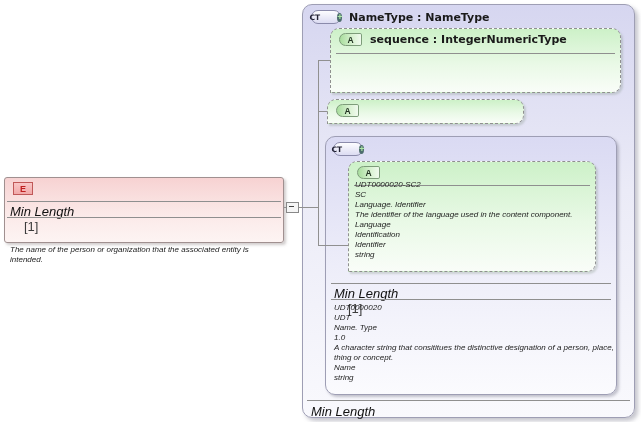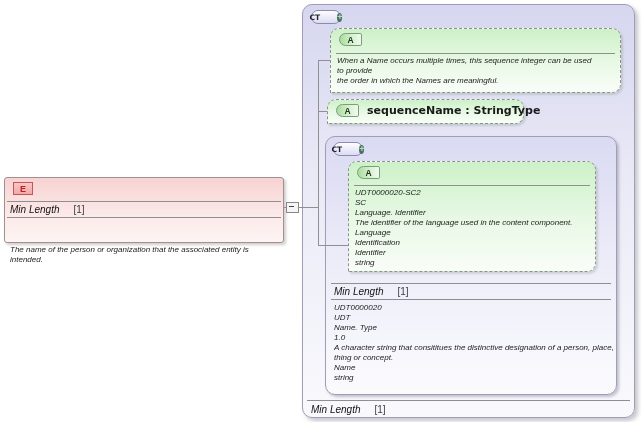--- a/index.html
+++ b/index.html
@@ -13,21 +13,21 @@
   .toggle{position:absolute;width:11px;height:9px;background:#f5f5f5;border:1px solid #888;
           z-index:6;}
   .toggle::after{content:"";position:absolute;left:2px;top:3px;width:5px;height:1px;background:#444;}
 
   
   .box{position:absolute;box-sizing:border-box;}
   .title{font-family:"DejaVu Sans","Liberation Sans",sans-serif;font-weight:bold;
          font-size:11px;color:#1a1a1a;white-space:nowrap;}
   .hdr{position:absolute;display:flex;align-items:center;gap:8px;}
   .sep{position:absolute;height:0;border-top:1px solid #8f8f8f;}
-  .facet{position:absolute;display:flex;align-items:center;font-size:10px;color:#111;white-space:nowrap;}
+  .facet{position:absolute;display:flex;align-items:flex-start;font-size:13px;color:#111;white-space:nowrap;flex-direction:column;}
   .facet .flabel{font-style:italic;}
   .facet .fvalue{margin-left:14px;font-style:normal;color:#3c3c3c;}
   .docs{position:absolute;font-style:italic;font-size:8px;line-height:10px;color:#1c1c1c;
         white-space:pre-line;}
 
   
   .elem-box{left:4px;top:177px;width:280px;height:66px;border:1px solid #a09090;border-radius:3px;
             background:linear-gradient(180deg,#f7d2d2 0%,#fbe9e8 55%,#fdf4f3 100%);
             box-shadow:2px 2px 3px rgba(120,110,110,0.35);z-index:2;}
   .outer-ct{left:302px;top:4px;width:333px;height:414px;border:1px solid #9e9eb4;border-radius:10px;
@@ -75,42 +75,40 @@
     <div class="sep" style="left:2px;right:2px;top:39px;"></div>
     <div class="docs" style="left:5px;top:42px;width:270px;margin-top:25px;">The name of the person or organization that the associated entity is intended.</div>
   </div>
 
   <div class="box outer-ct">
     <div class="hdr" style="left:8px;top:5px;">
       <span class="icon-ct">
         <span class="ct-txt">CT</span>
         <span class="ct-plus">+</span>
       </span>
+      <span class="title">NameType : NameType</span>
     </div>
     <div class="sep" style="left:4px;right:4px;top:395px;"></div>
     <div class="facet" style="left:8px;top:399px;">
       <span class="flabel">Min Length</span>
       <span class="fvalue">[1]</span>
     </div>
   </div>
 
   <div class="box attr attr-seq">
     <div class="hdr" style="left:8px;top:4px;">
       <span class="icon-a">A</span>
+      <span class="title">sequence : IntegerNumericType</span>
     </div>
     <div class="sep" style="left:5px;right:5px;top:24px;"></div>
-    <div class="docs" style="left:6px;top:27px;width:280px;">When a Name occurs multiple times, this sequence integer can be used
-to provide
-the order in which the Names are meaningful.</div>
   </div>
 
   <div class="box attr attr-sn">
     <div class="hdr" style="left:8px;top:4px;">
       <span class="icon-a">A</span>
-      <span class="title">sequenceName : StringType</span>
     </div>
   </div>
 
   <div class="box inner-ct">
     <div class="hdr" style="left:7px;top:5px;">
       <span class="icon-ct">
         <span class="ct-txt">CT</span>
         <span class="ct-plus">+</span>
       </span>
     </div>
@@ -127,21 +125,21 @@
 A character string that consititues the distinctive designation of a person, place, thing or concept.
 Name
 string</div>
   </div>
 
   <div class="box attr attr-lang">
     <div class="hdr" style="left:8px;top:4px;">
       <span class="icon-a">A</span>
     </div>
     <div class="sep" style="left:5px;right:5px;top:23px;"></div>
-    <div class="docs" style="left:6px;top:26px;width:237px;">UDT0000020-SC2
+    <div class="docs" style="left:6px;top:18px;width:237px;">UDT0000020-SC2
 SC
 Language. Identifier
 The identifier of the language used in the content component.
 Language
 Identification
 Identifier
 string</div>
   </div>
 
   <div class="hline" style="left:284px;top:207px;width:34px;"></div>

